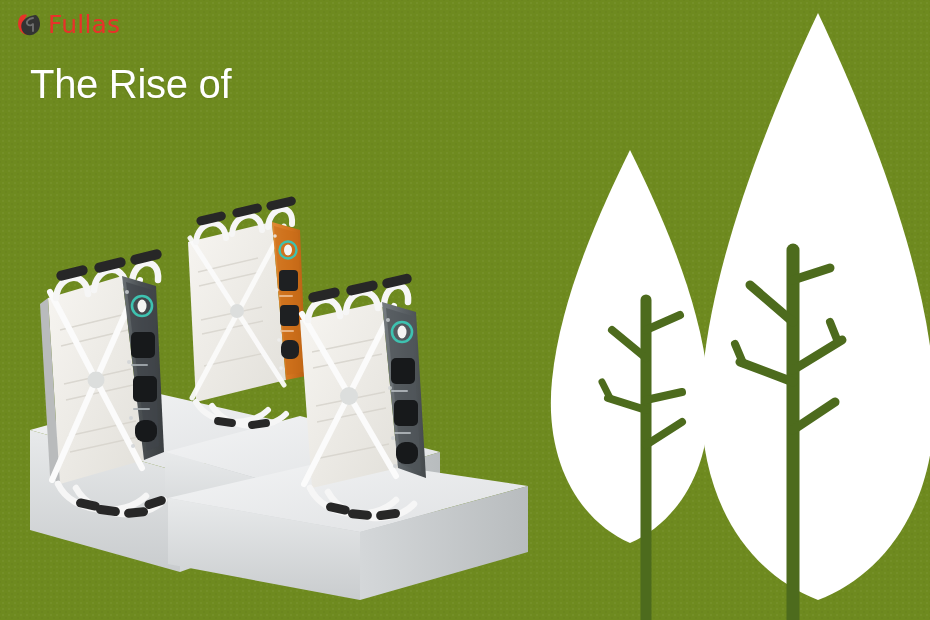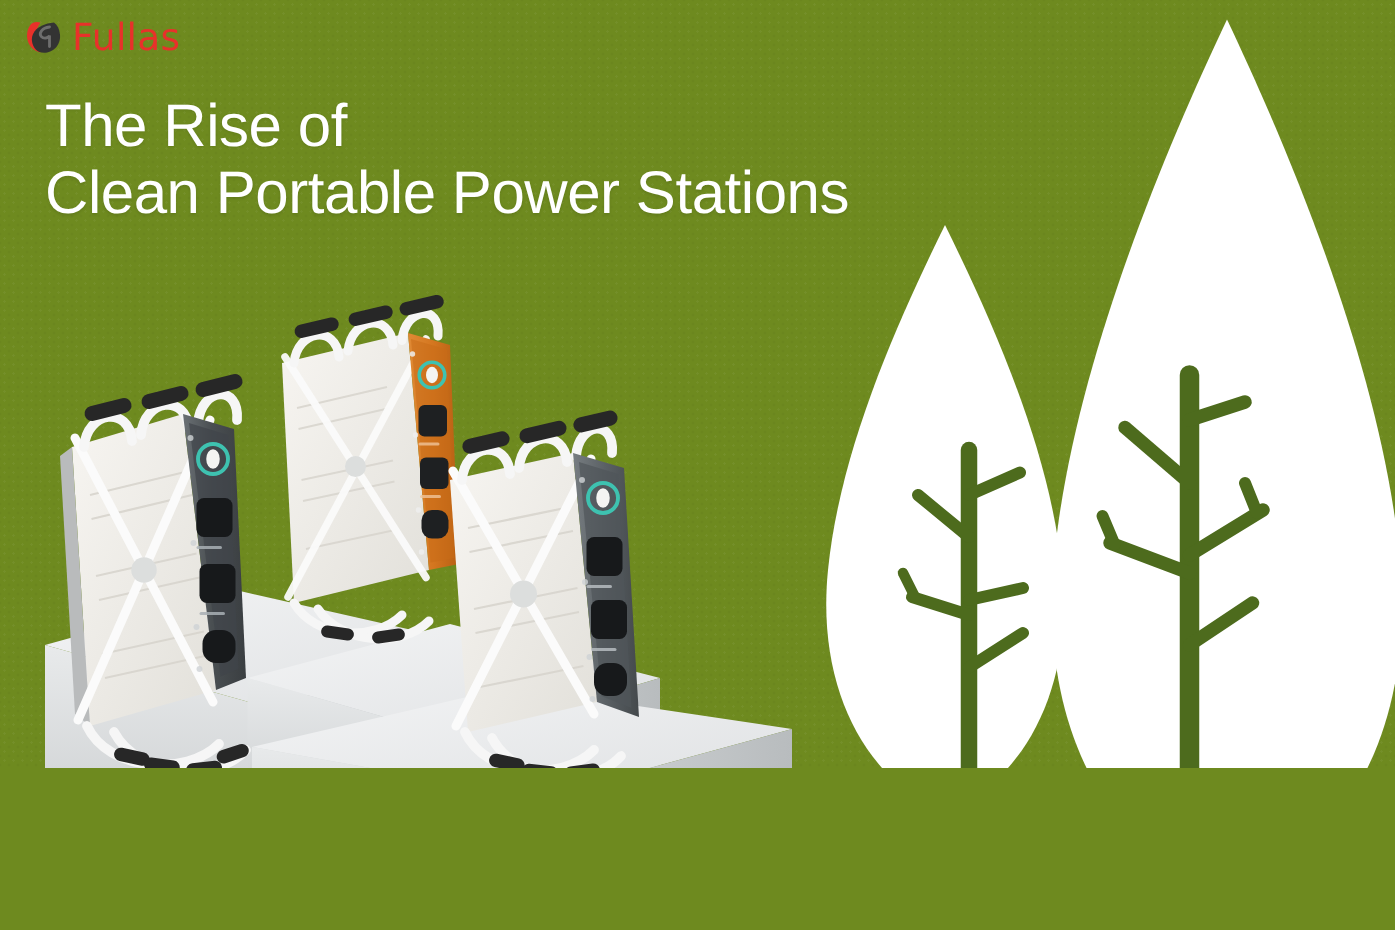--- a/index.html
+++ b/index.html
@@ -4,21 +4,21 @@
 <style>
   * { margin:0; padding:0; box-sizing:border-box; }
   html,body { width:930px; height:620px; }
   body {
     font-family:"Liberation Sans", sans-serif;
     background:#6e8a1f;
     overflow:hidden;
   }
   #banner {
     position:relative;
-    width:930px; height:512px;
+    width:930px; height:620px;
     background:#6e8a1f;
     overflow:hidden;
   }
   
   #texture {
     position:absolute; inset:0;
     background-image:
       radial-gradient(rgba(255,255,255,0.045) 0.7px, transparent 0.8px),
       radial-gradient(rgba(0,0,0,0.035) 0.7px, transparent 0.8px);
     background-size:6px 6px, 6px 6px;
@@ -349,17 +349,16 @@
     <svg class="mark" viewBox="0 0 30 30">
       <path d="M6 8 C 2 14, 4 24, 13 26 C 9 20, 8 13, 13 6 C 10 5, 7 6, 6 8 Z" fill="#e8312a"></path>
       <path d="M22 6 C 10 7, 4 15, 9 23 C 14 30, 27 25, 26 14 C 25.6 10.5, 24.4 7.6, 22 6 Z" fill="#333333"></path>
       <path d="M19 9 C 14 9.6, 11.6 13, 13.6 15.4 C 15 17, 18.4 16.6, 19 14.6 L 19 22" fill="none" stroke="#6e6e6e" stroke-width="1.9" stroke-linecap="round"></path>
     </svg>
     <span class="word">Fullas</span>
   </div>
 
   <h1 id="headline">
     <span class="l">The Rise of</span>
-    <span class="l">Clean Portable Power Stations</span>
   </h1>
 
   <div id="texture"></div>
 </div>
 
 </body></html>

